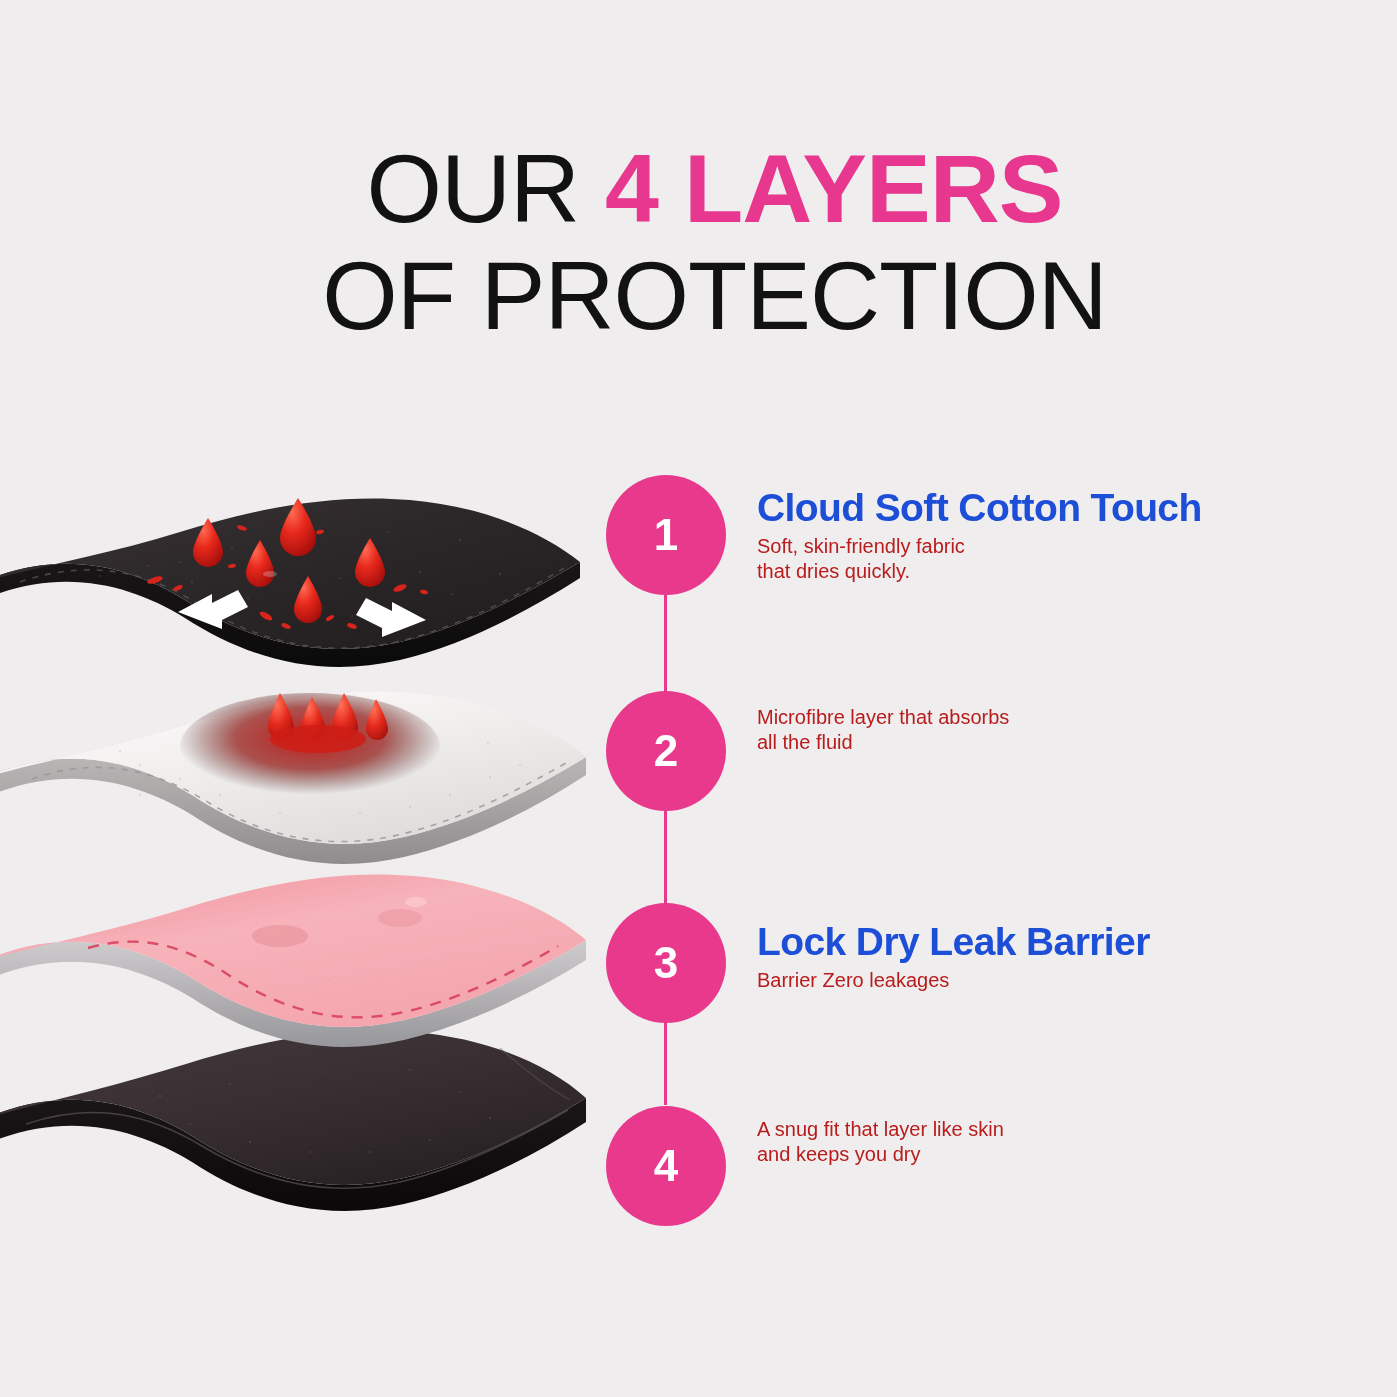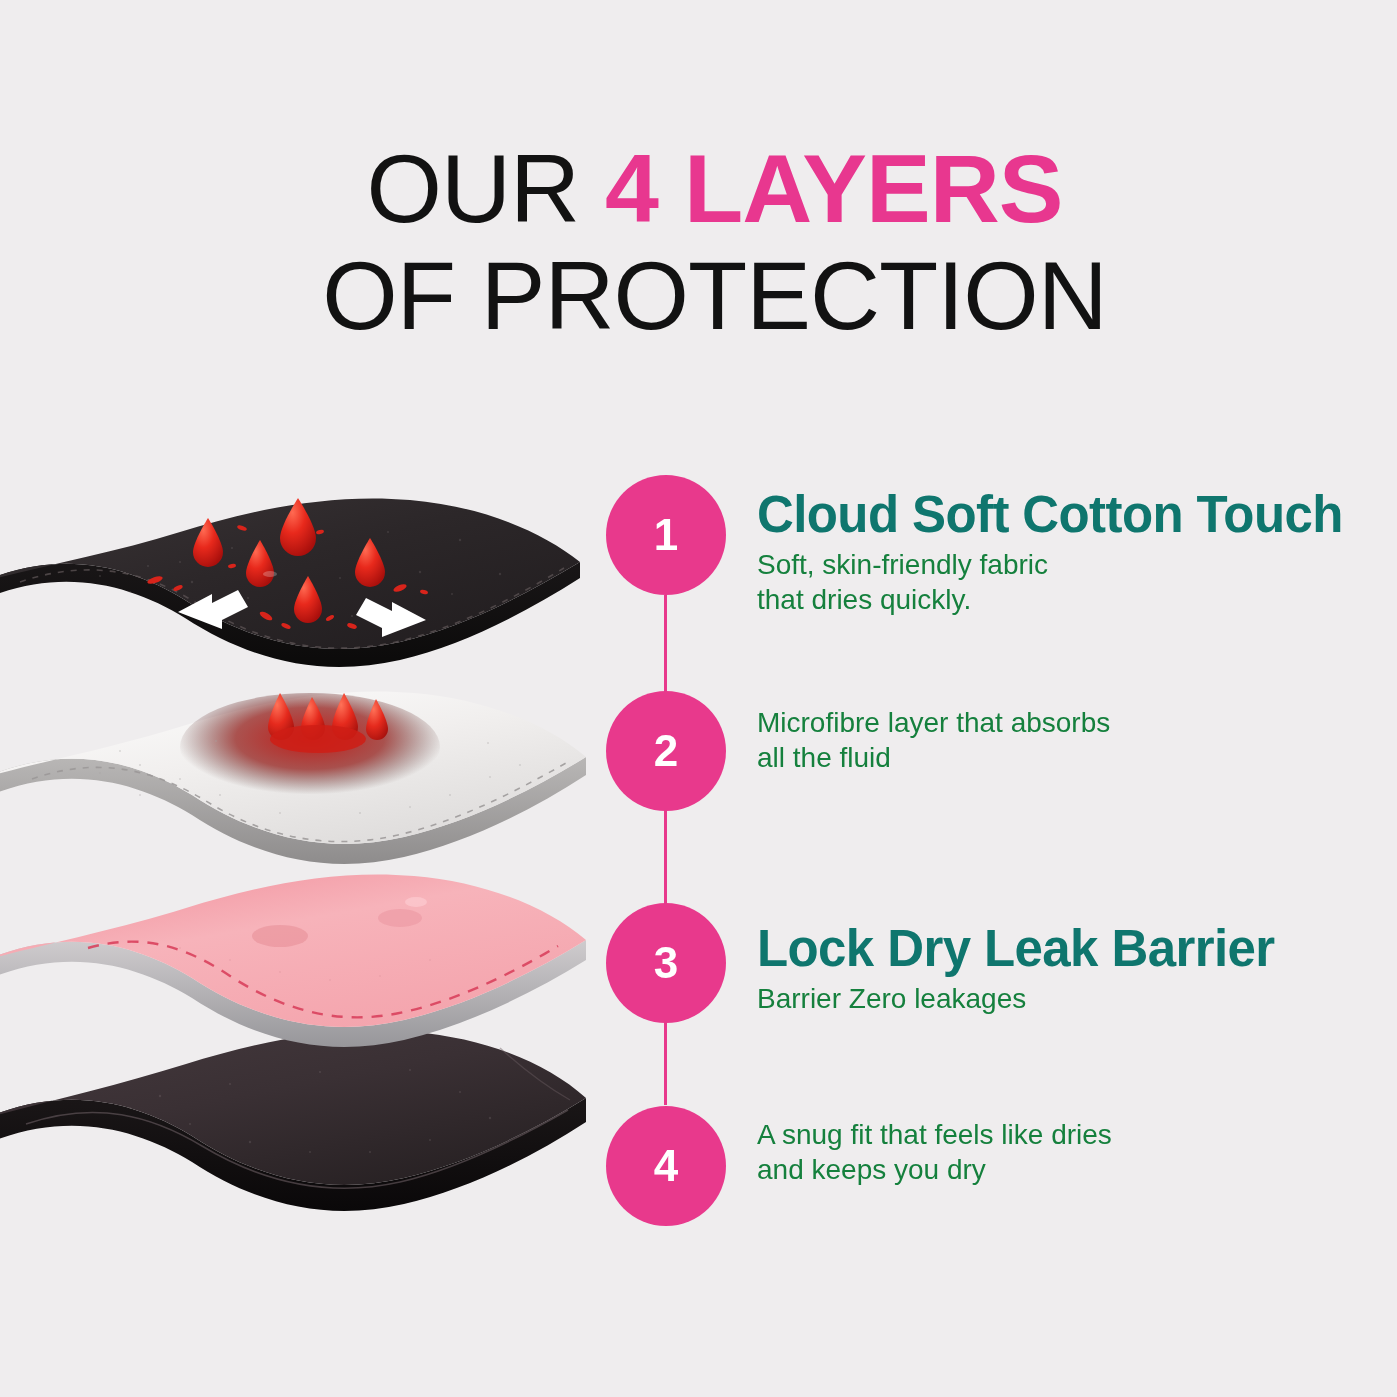--- a/index.html
+++ b/index.html
@@ -85,31 +85,31 @@
     font-size:44px;
     font-weight:700;
     letter-spacing:0;
   }
   .step-text{
     position:absolute;
     left:757px;
     width:600px;
   }
   .step-title{
-    font-size:51px;
+    font-size:39px;
     font-weight:700;
-    color:#0f766e;
+    color:#1d4ed8;
     letter-spacing:-0.6px;
     line-height:1.08;
     white-space:nowrap;
   }
   .step-desc{
-    font-size:28px;
+    font-size:20px;
     font-weight:400;
-    color:#15803d;
+    color:#b91c1c;
     line-height:1.26;
     margin-top:5px;
     white-space:pre-line;
   }
 
   .s1 .badge{ left:606px; top:475px; }
   .s1 .step-text{ top:487px; }
   .s2 .badge{ left:606px; top:691px; }
   .s2 .step-text{ top:700px; }
   .s3 .badge{ left:606px; top:903px; }
@@ -375,17 +375,17 @@
     <div class="badge">3</div>
     <div class="step-text">
       <div class="step-title">Lock Dry Leak Barrier</div>
       <div class="step-desc">Barrier Zero leakages</div>
     </div>
   </div>
 
   <div class="step s4">
     <div class="badge">4</div>
     <div class="step-text">
-      <div class="step-desc">A snug fit that feels like dries
+      <div class="step-desc">A snug fit that layer like skin
 and keeps you dry</div>
     </div>
   </div>
 </div>
 
 </body></html>

